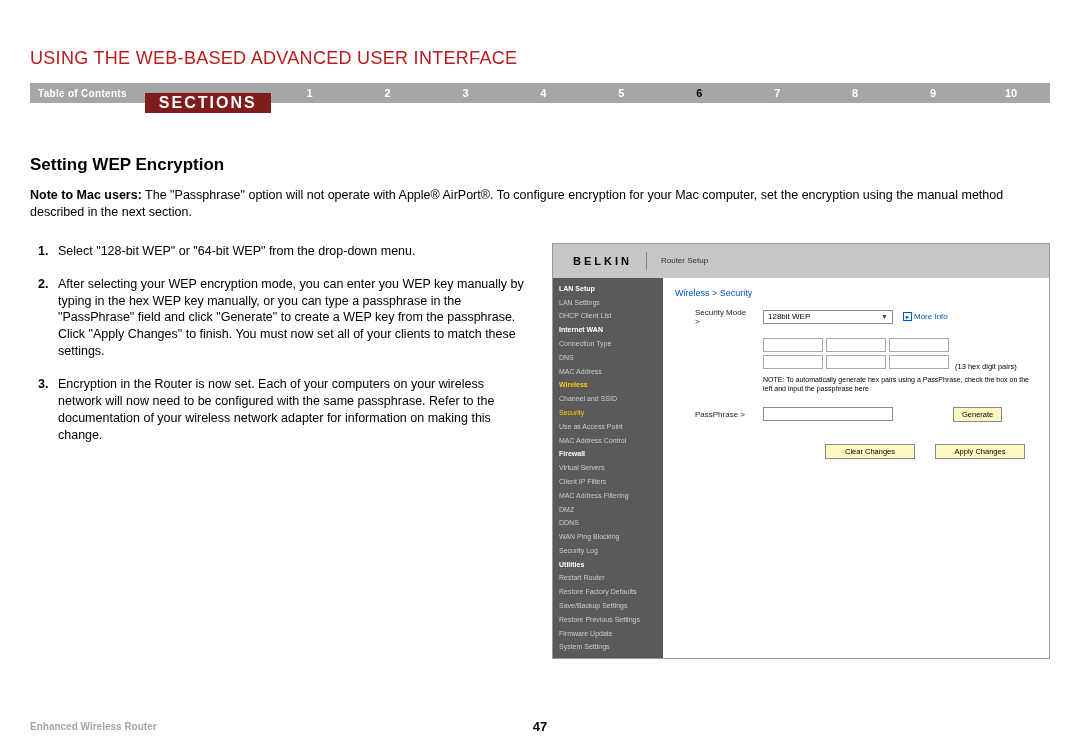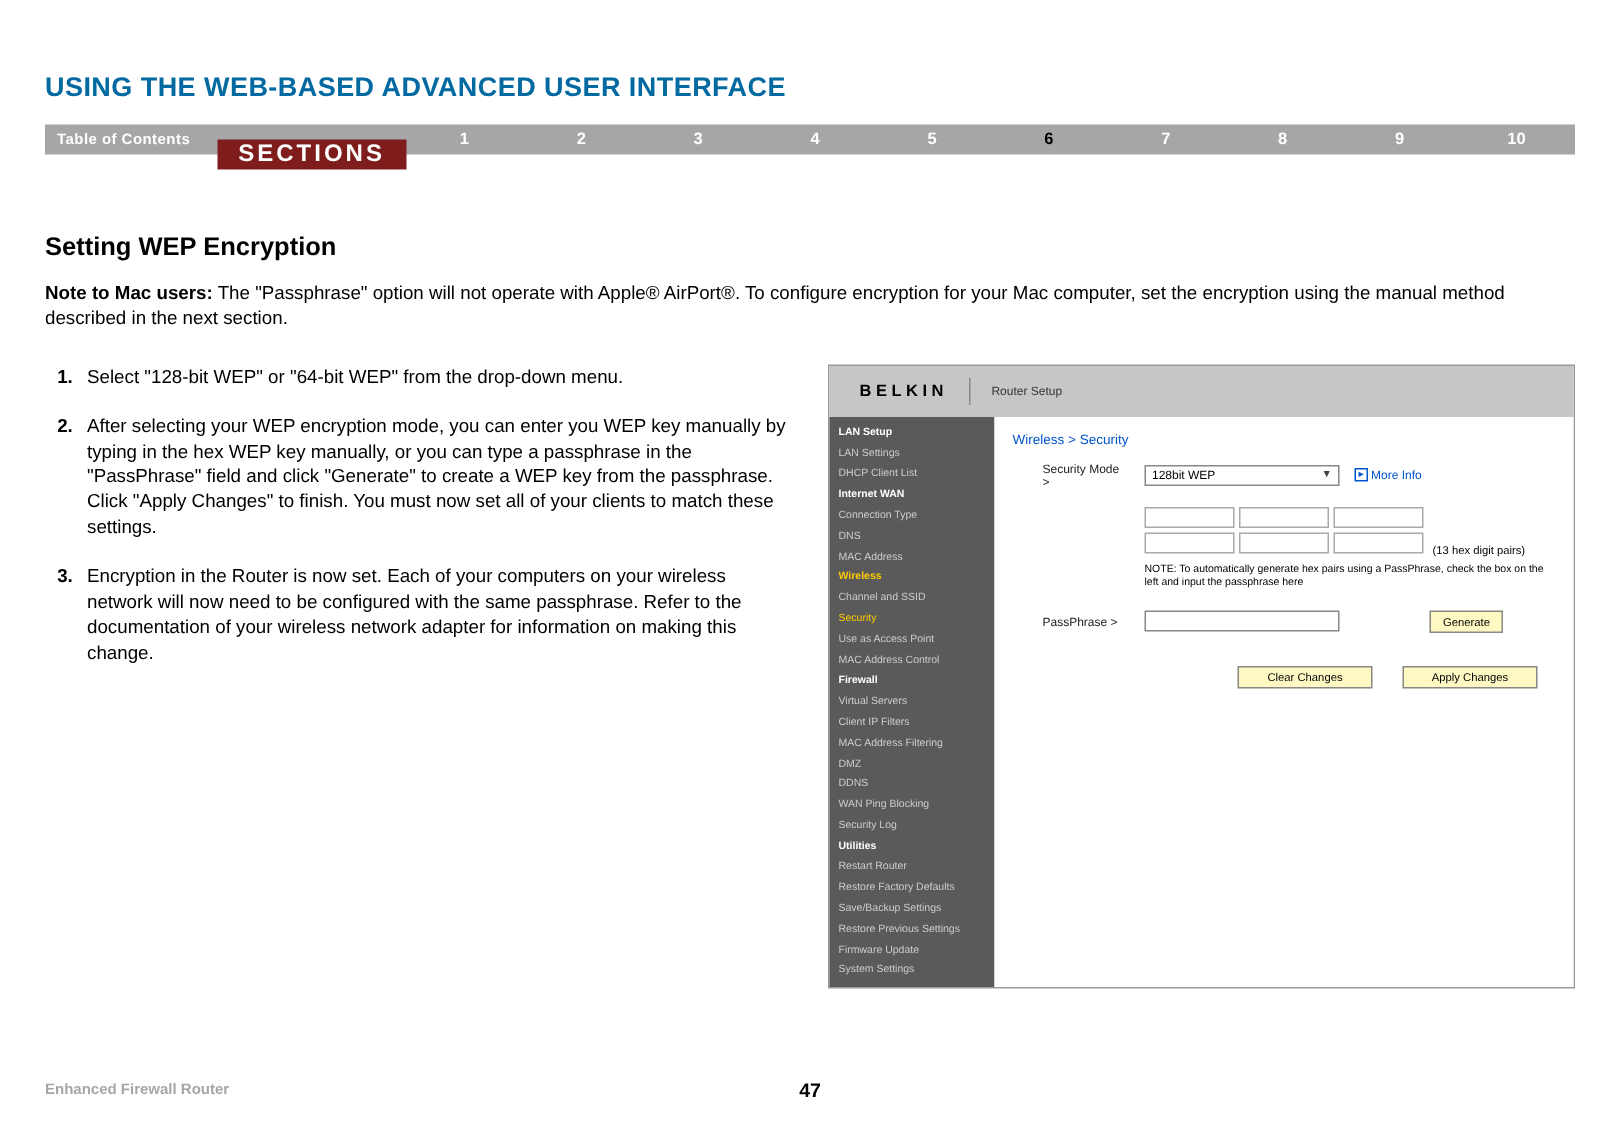--- a/index.html
+++ b/index.html
@@ -9,23 +9,23 @@
     font-family: Arial, Helvetica, sans-serif;
     background: #fff;
     position: relative;
     color: #000;
   }
   .page {
     padding: 48px 30px 0 30px;
   }
   .main-title {
     font-size: 18px;
-    font-weight: bold;
+    font-weight: normal;
     letter-spacing: 0.3px;
-    color: #0369a1;
+    color: #b91c1c;
     margin-bottom: 14px;
   }
   .nav-bar {
     width: 100%;
     height: 20px;
     background: #a6a6a6;
     display: flex;
     align-items: center;
     font-size: 10px;
     font-weight: bold;
@@ -279,15 +279,15 @@
               </div>
             </div>
           </div>
         </div>
       </div>
     </div>
   </div>
 </div>
 
 <div class="footer">
-  <span class="footer-left">Enhanced Firewall Router</span>
+  <span class="footer-left">Enhanced Wireless Router</span>
   <span class="footer-pg">47</span>
 </div>
 
 </body></html>

